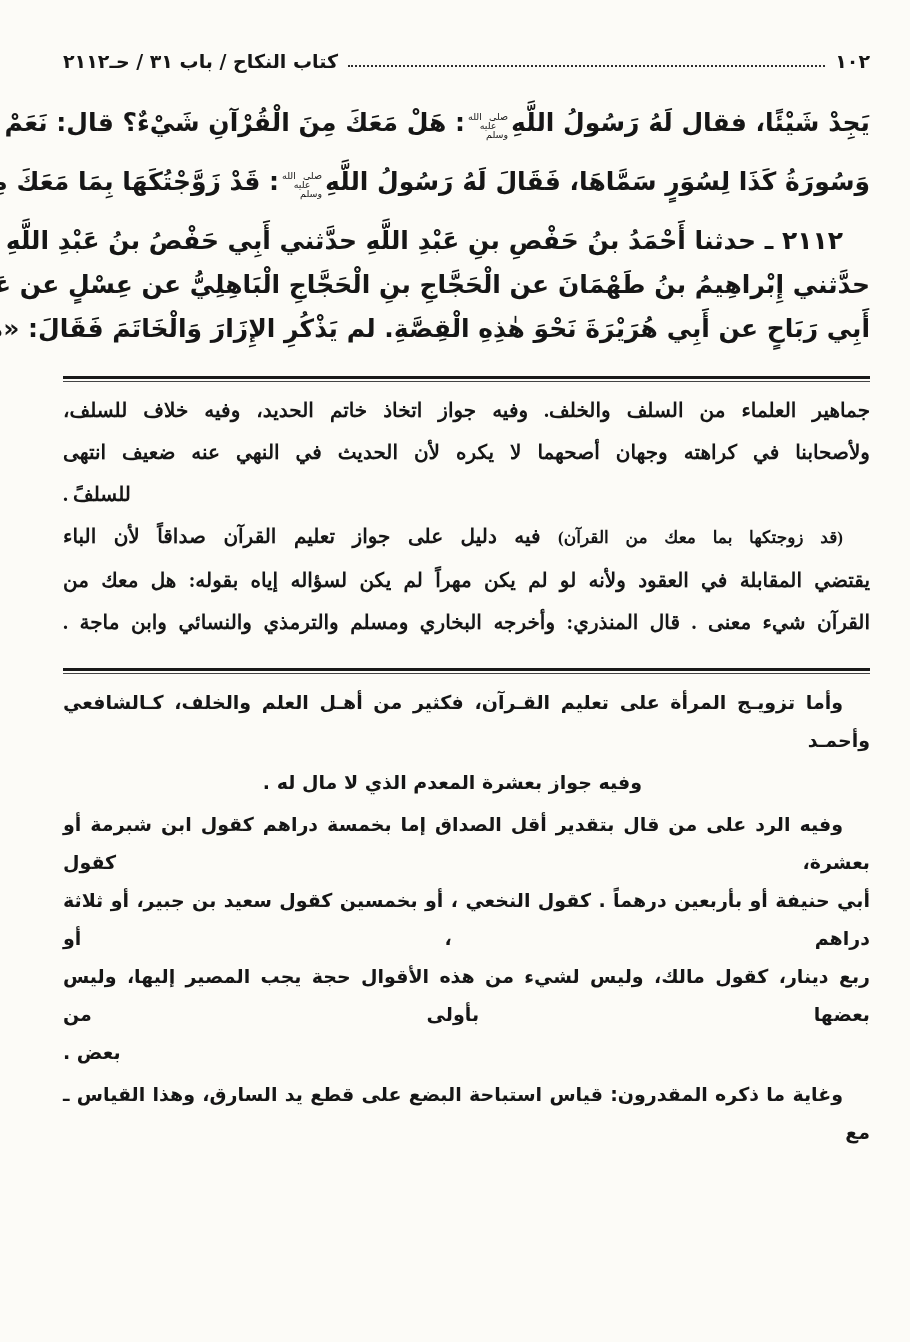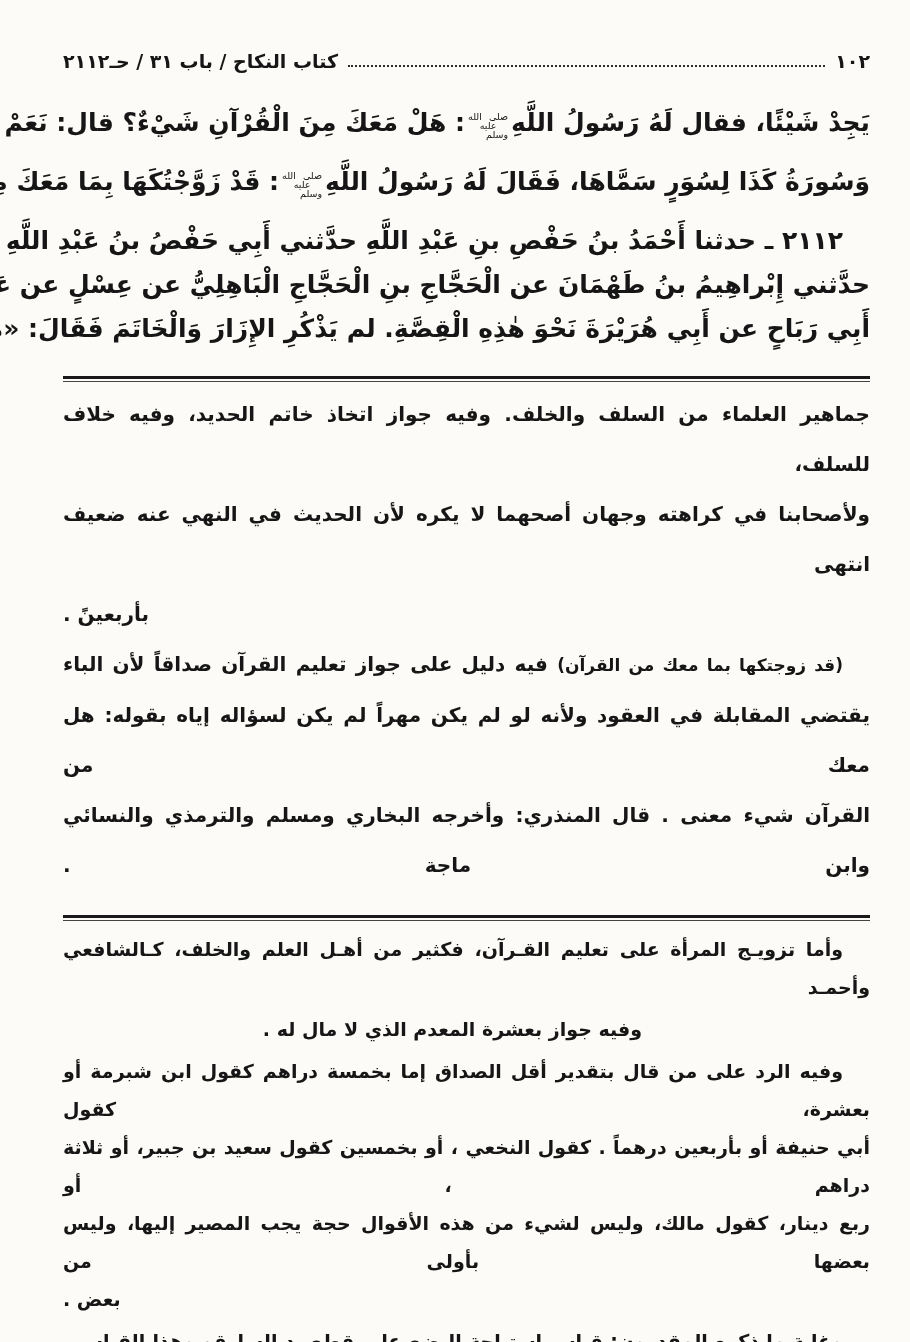--- a/index.html
+++ b/index.html
@@ -31,21 +31,21 @@
   
   .saw{
     display:inline-block;width:40px;margin:16px 3px;
     font-size:9.5px;line-height:9px;font-weight:500;
     text-align:center;vertical-align:-7px;white-space:normal;
   }
   .saw span{display:block;}
   
   .rule{margin-top:25px;height:2px;border-top:3.5px solid #191919;border-bottom:1.2px solid #444;}
   
-  .awn{font-size:20px;font-weight:700;line-height:50px;margin-top:7px;}
+  .awn{font-size:20px;font-weight:700;line-height:42px;margin-top:7px;font-family:Liberation Serif, serif;}
   .awn .lead{font-size:17px;letter-spacing:.2px;}
   
   .tah{font-size:19px;font-weight:700;line-height:38px;margin-top:9px;}
   .tah .para{margin-top:4px;}
   .off228{margin-right:228px;}
 </style>
 </head>
 <body>
 
 <div class="page">
@@ -66,21 +66,21 @@
     <div class="ln jl ind mt18">٢١١٢ ـ حدثنا أَحْمَدُ بنُ حَفْصِ بنِ عَبْدِ اللَّهِ حدَّثني أَبِي حَفْصُ بنُ عَبْدِ اللَّهِ</div>
     <div class="ln jl">حدَّثني إِبْراهِيمُ بنُ طَهْمَانَ عن الْحَجَّاجِ بنِ الْحَجَّاجِ الْبَاهِلِيُّ عن عِسْلٍ عن عَطَاءِ بنِ</div>
     <div class="ln jl">أَبِي رَبَاحٍ عن أَبِي هُرَيْرَةَ نَحْوَ هٰذِهِ الْقِصَّةِ. لم يَذْكُرِ الإِزَارَ وَالْخَاتَمَ فَقَالَ: «ما تَحْفَظُ</div>
   </div>
 
   <div class="rule"></div>
 
   <div class="awn">
     <div class="jl">جماهير العلماء من السلف والخلف. وفيه جواز اتخاذ خاتم الحديد، وفيه خلاف للسلف،</div>
     <div class="jl">ولأصحابنا في كراهته وجهان أصحهما لا يكره لأن الحديث في النهي عنه ضعيف انتهى</div>
-    <div class="lf">بأربعينً .</div>
+    <div class="lf">للسلفً .</div>
     <div class="jl ind">
       <span class="lead">(قد زوجتكها بما معك من القرآن)</span><span> فيه دليل على جواز تعليم القرآن صداقاً لأن الباء</span>
     </div>
     <div class="jl">يقتضي المقابلة في العقود ولأنه لو لم يكن مهراً لم يكن لسؤاله إياه بقوله: هل معك من</div>
     <div class="jl">القرآن شيء معنى . قال المنذري: وأخرجه البخاري ومسلم والترمذي والنسائي وابن ماجة .</div>
   </div>
 
   <div class="rule"></div>
 
   <div class="tah">

